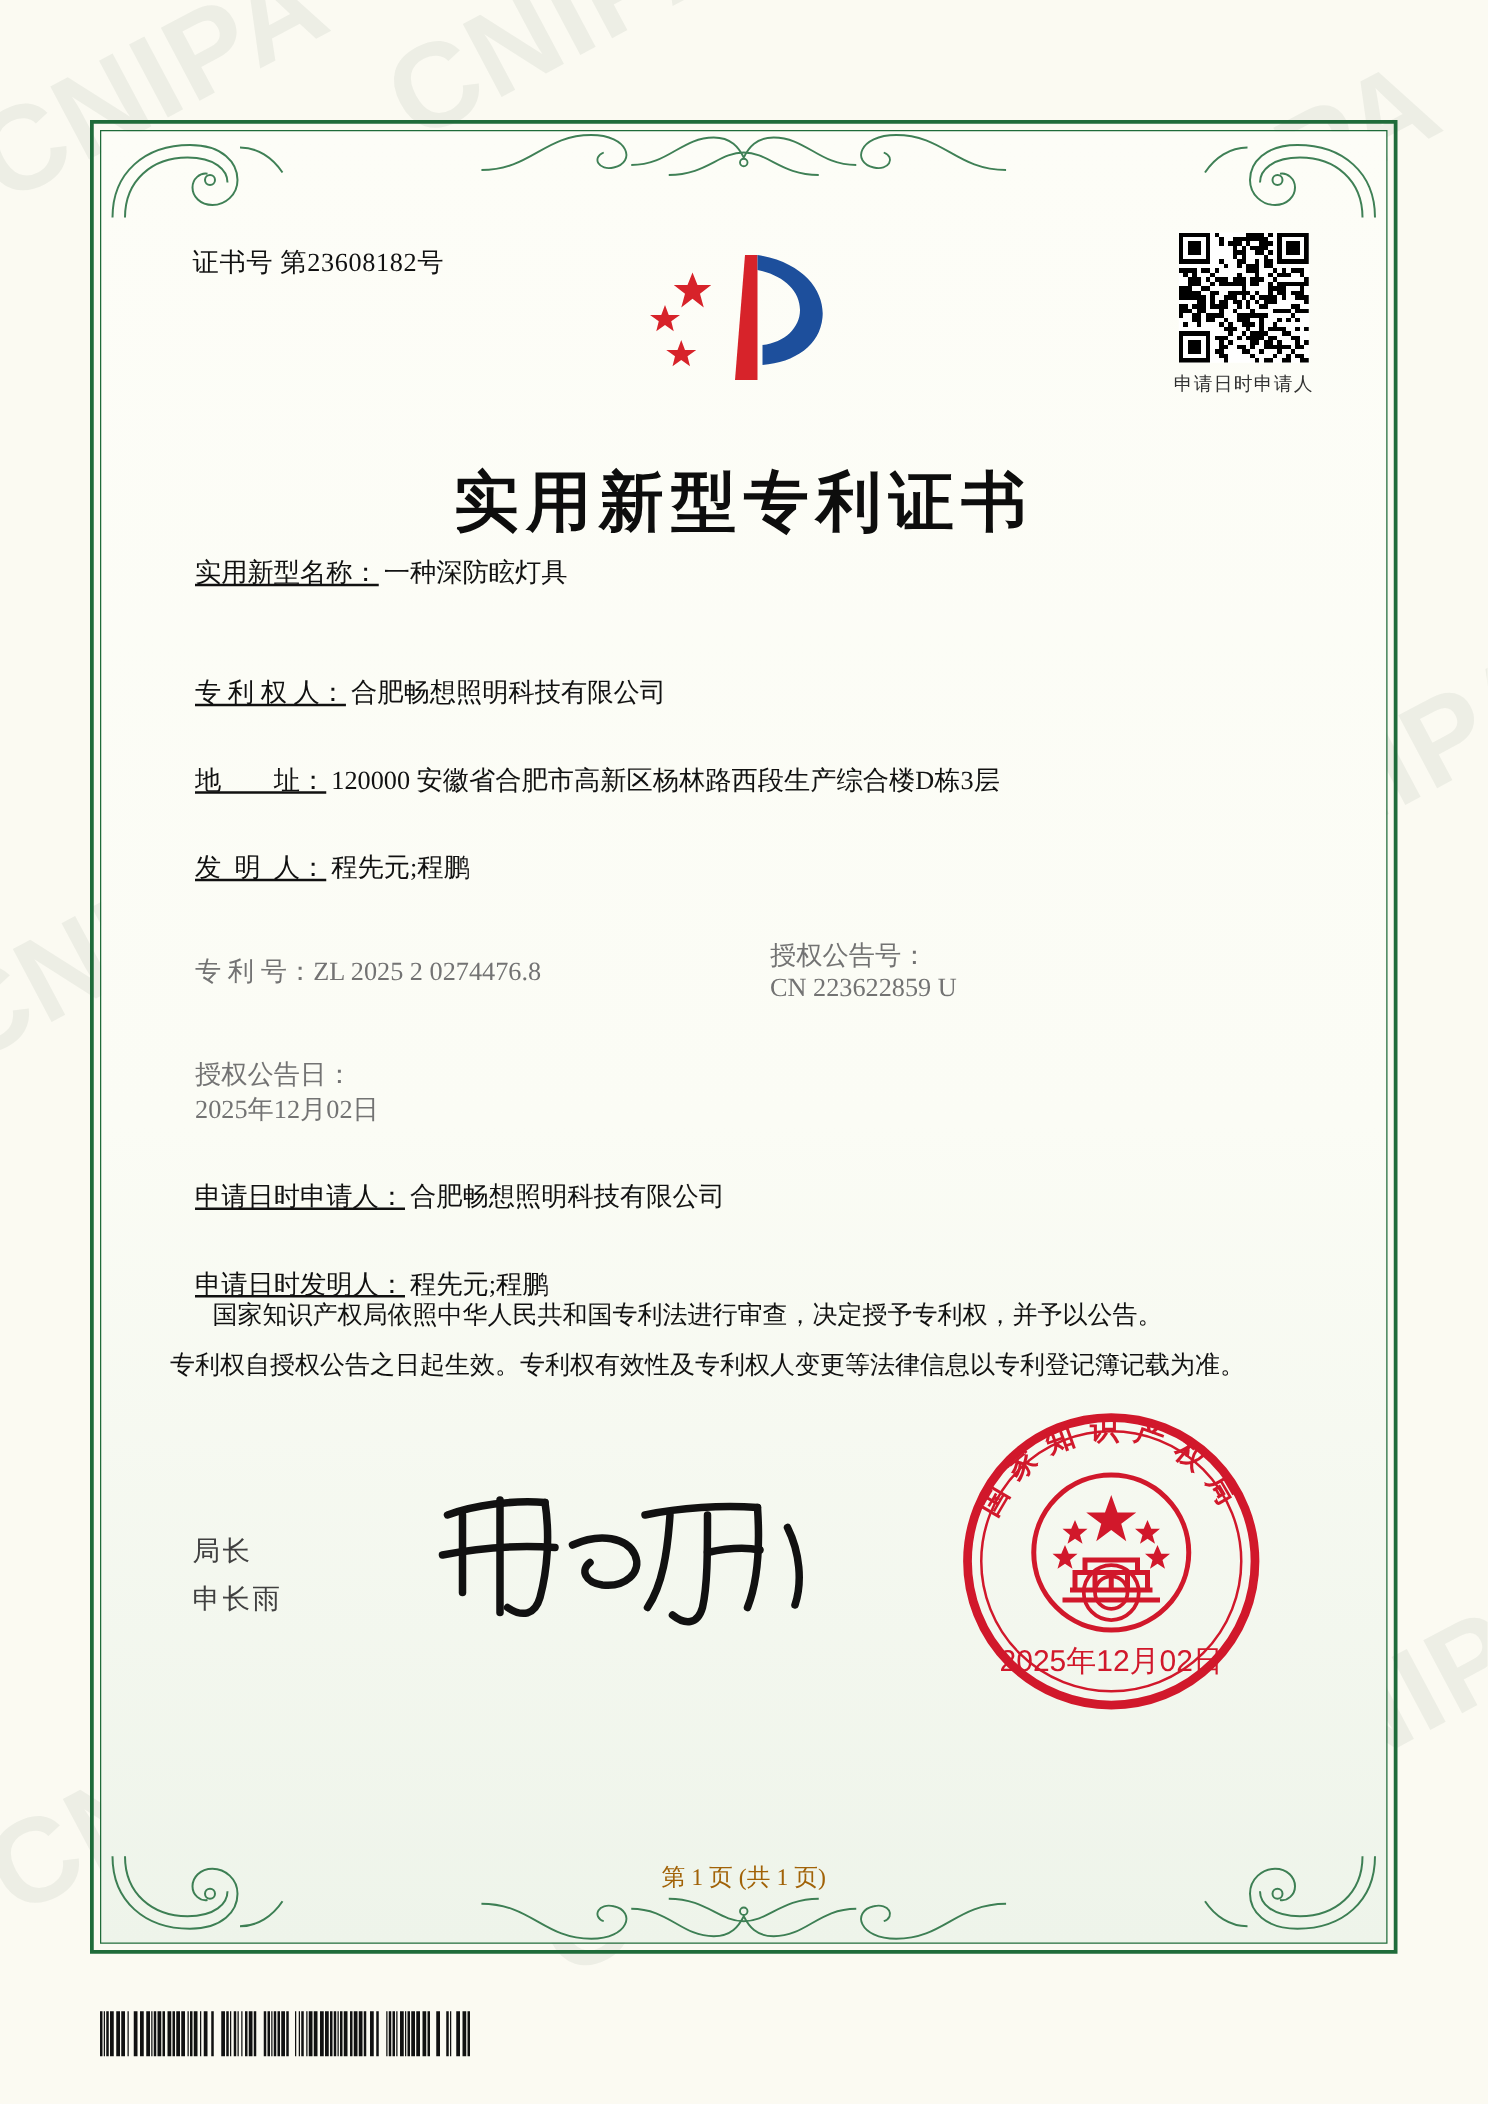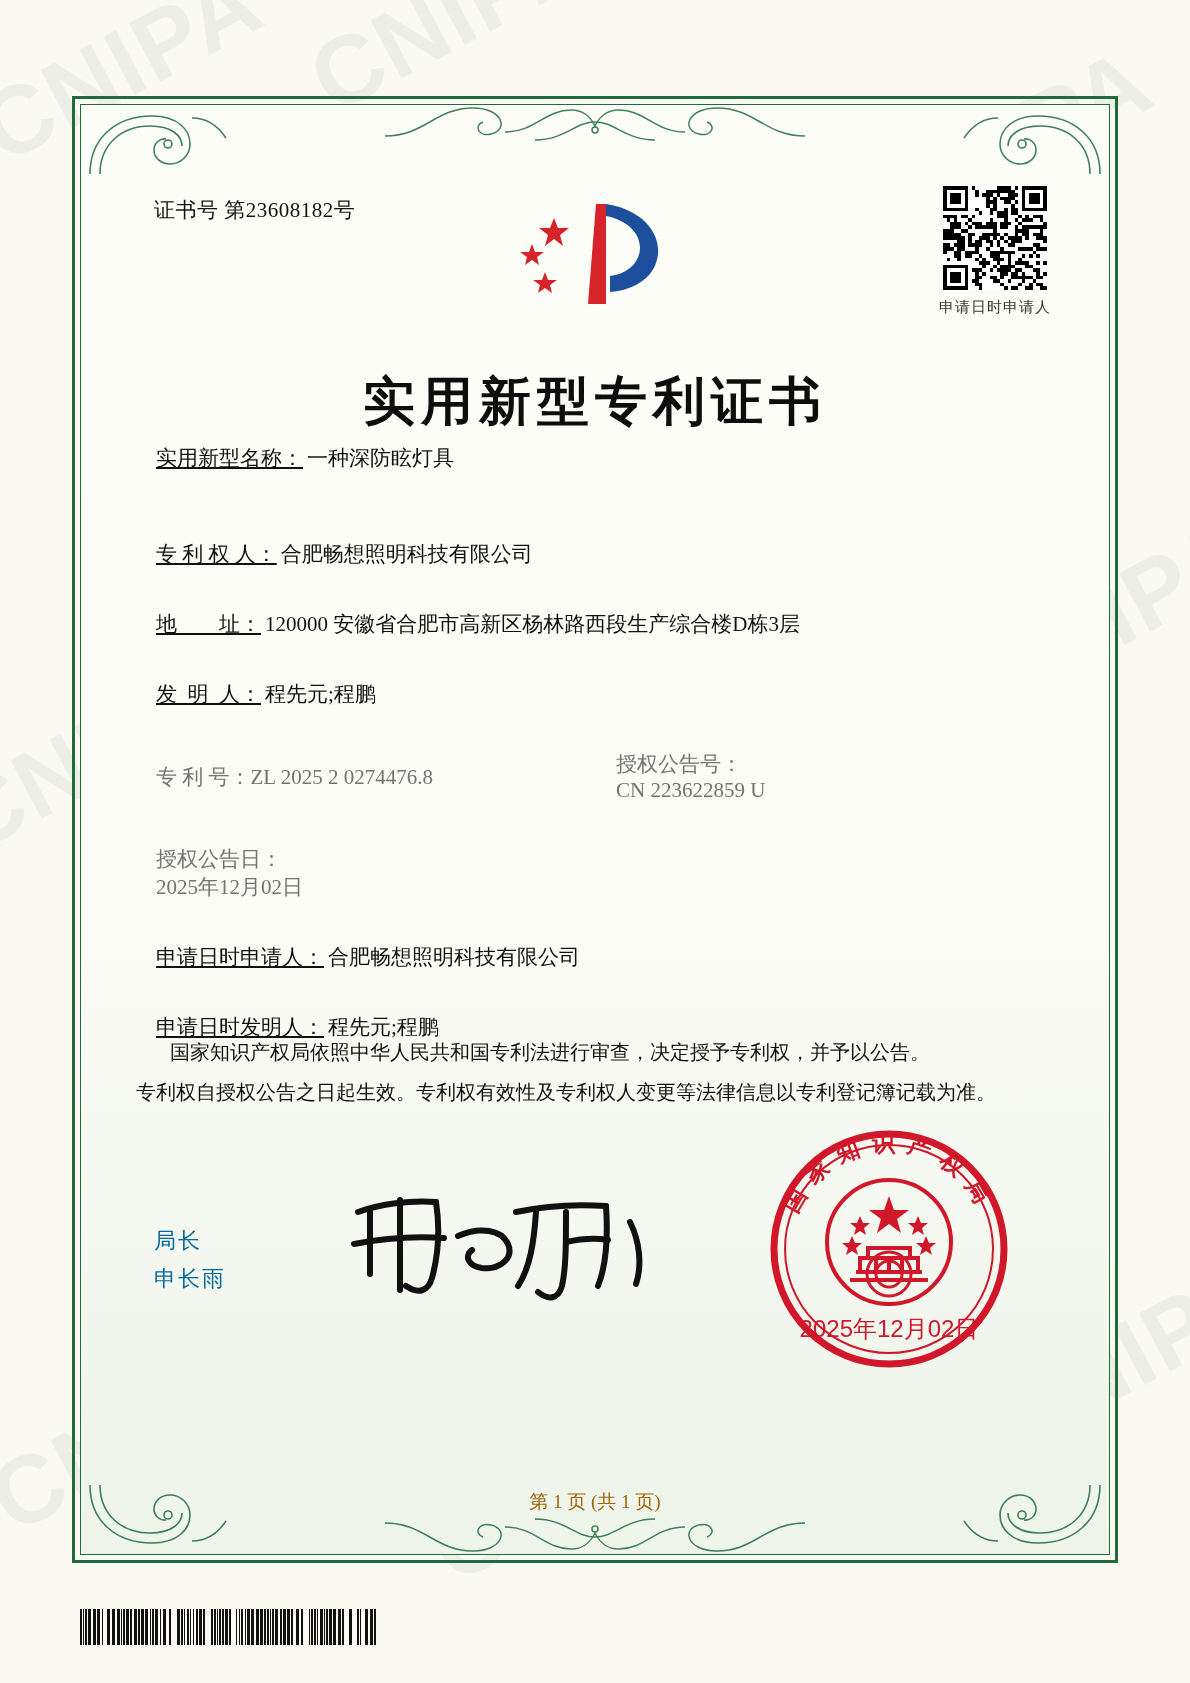--- a/index.html
+++ b/index.html
@@ -73,21 +73,21 @@
 
   .statement{
     position:absolute;left:56px;right:44px;top:928px;
     font-size:20px;line-height:40px;color:#111;text-align:justify;
   }
   .statement p{margin:0;}
   .statement p.first{text-indent:34px;}
 
   .signer{
     position:absolute;left:74px;top:1118px;
-    font-size:22px;line-height:38px;color:#0369a1;letter-spacing:2px;
+    font-size:22px;line-height:38px;color:#404040;letter-spacing:2px;
   }
 
   .signature{
     position:absolute;left:260px;top:1078px;width:330px;height:130px;
   }
 
   .seal{
     position:absolute;right:96px;top:1020px;width:250px;height:250px;
   }
 

